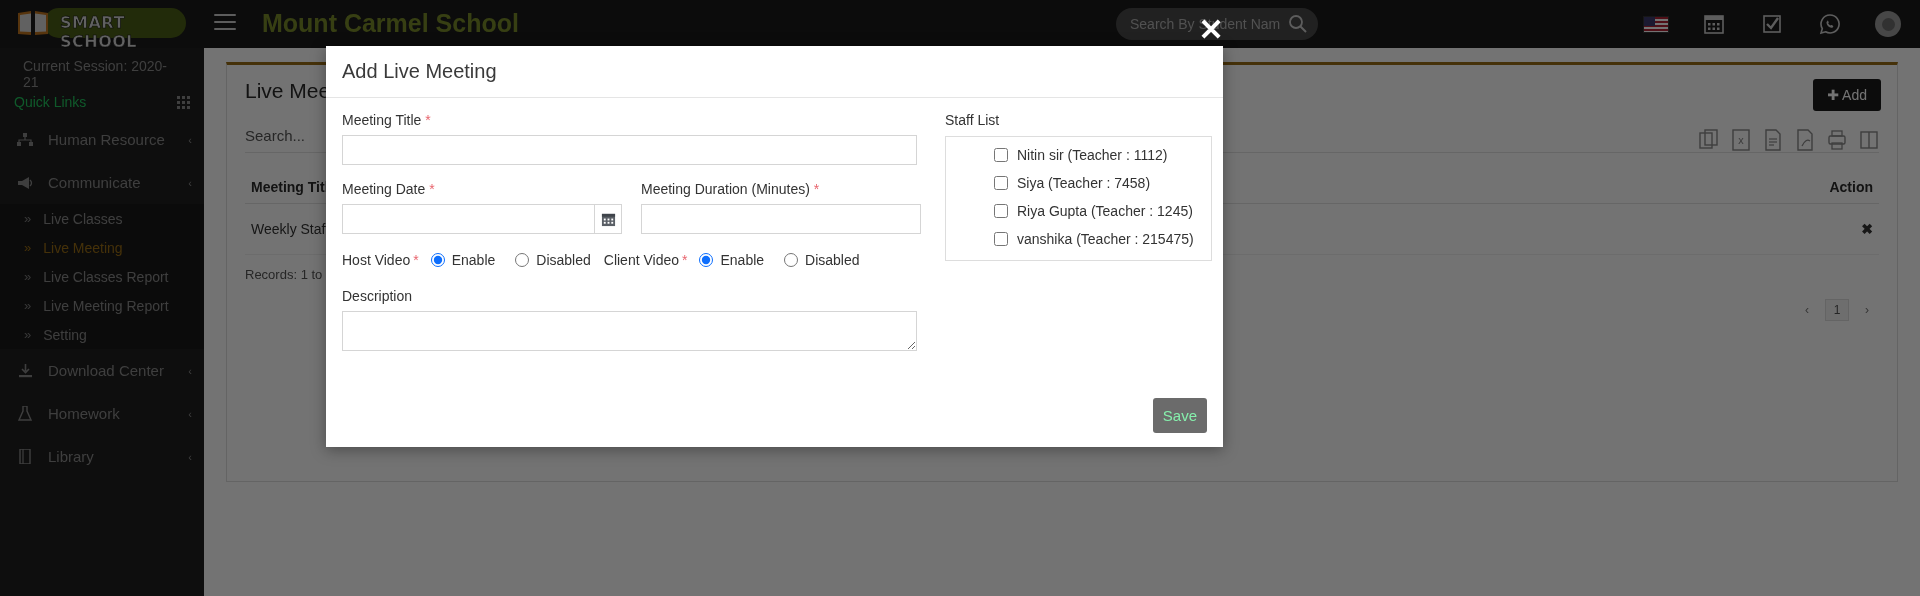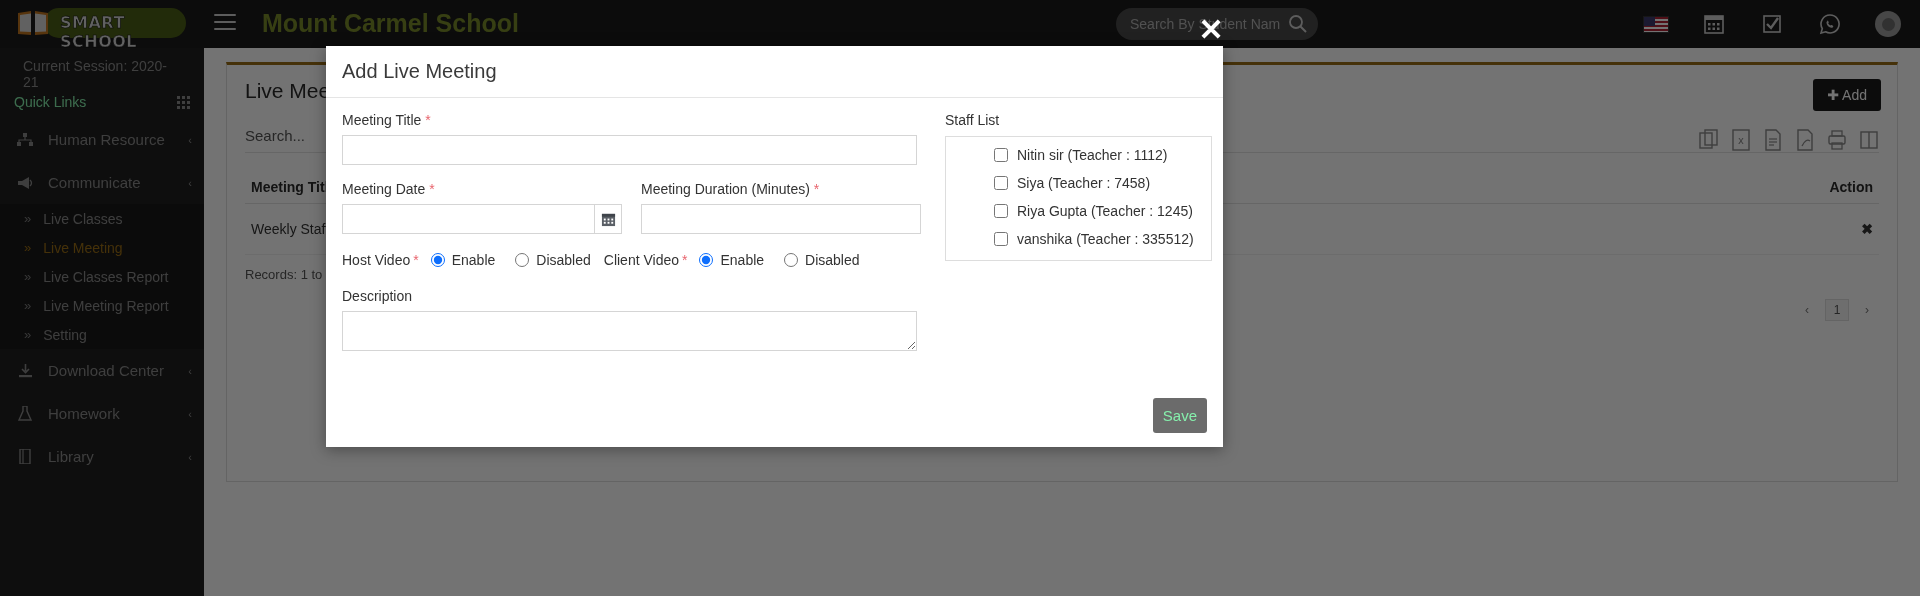--- a/index.html
+++ b/index.html
@@ -74,21 +74,21 @@
   
   .sidebar {
     position: absolute; left: 0; top: 48px; width: 204px; height: 548px;
     background: #1f1f1f; overflow: hidden; z-index: 4;
   }
   .session {
     padding: 10px 23px 2px; color: #8c8c8c; font-size: 14px;
   }
   .quicklinks {
     display: flex; align-items: center; justify-content: space-between;
-    padding: 2px 14px 8px; color: #86efac; font-size: 14px; cursor: pointer;
+    padding: 2px 14px 8px; color: #22c55e; font-size: 14px; cursor: pointer;
   }
   .grid-icon { display: grid; grid-template-columns: repeat(3, 3px); gap: 2px; }
   .grid-icon i { width: 3px; height: 3px; background: #8c8c8c; display: block; }
   .nav-item {
     display: flex; align-items: center; height: 43px; padding: 0 12px;
     color: #8b8b8b; font-size: 15px; cursor: pointer; position: relative;
   }
   .nav-item .ni-icon { width: 26px; display: flex; justify-content: center; flex: none; }
   .nav-item .ni-label { flex: 1; padding-left: 10px; }
   .nav-item .ni-caret { font-size: 11px; color: #8b8b8b; }
@@ -562,21 +562,21 @@
           <label class="staff-item">
             <input type="checkbox" style="">
             <span>Siya (Teacher : 7458)</span>
           </label>
           <label class="staff-item">
             <input type="checkbox" style="">
             <span>Riya Gupta (Teacher : 1245)</span>
           </label>
           <label class="staff-item">
             <input type="checkbox" style="">
-            <span>vanshika (Teacher : 335512)</span>
+            <span>vanshika (Teacher : 215475)</span>
           </label>
         </div>
       </div>
     </div>
 
     <div class="modal-footer">
       <button class="save-btn">Save</button>
     </div>
   </div>
 

